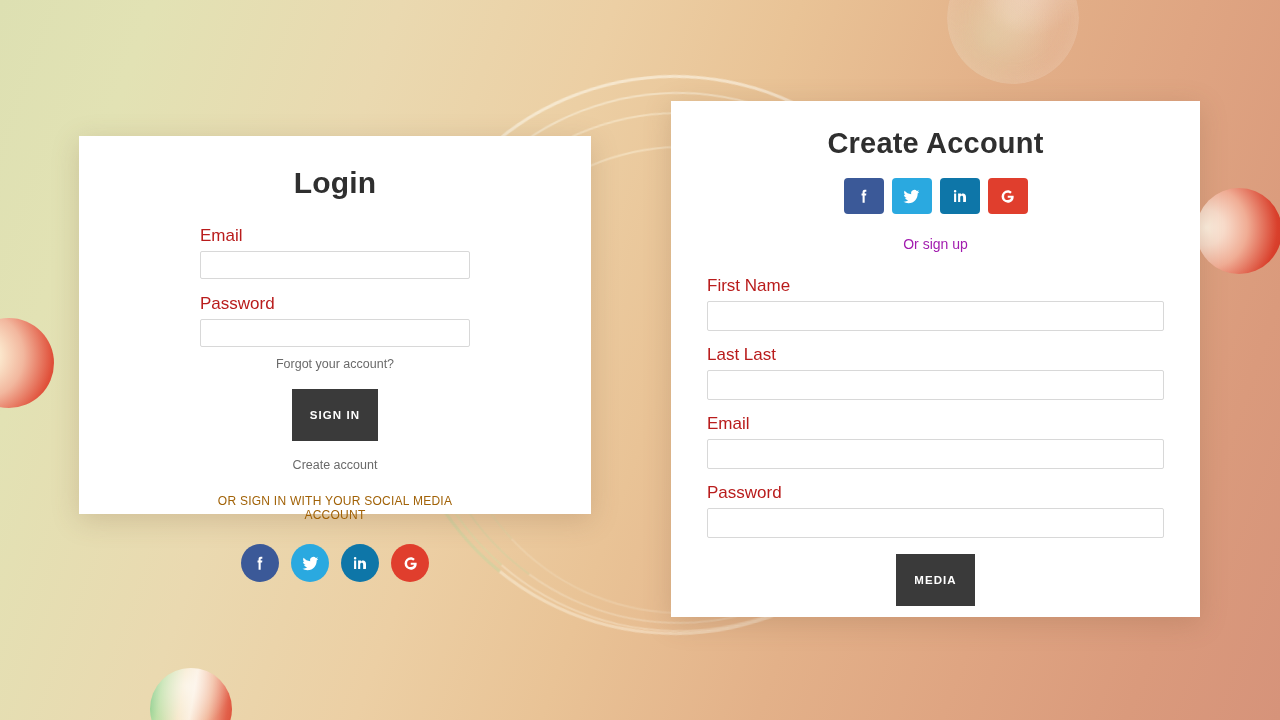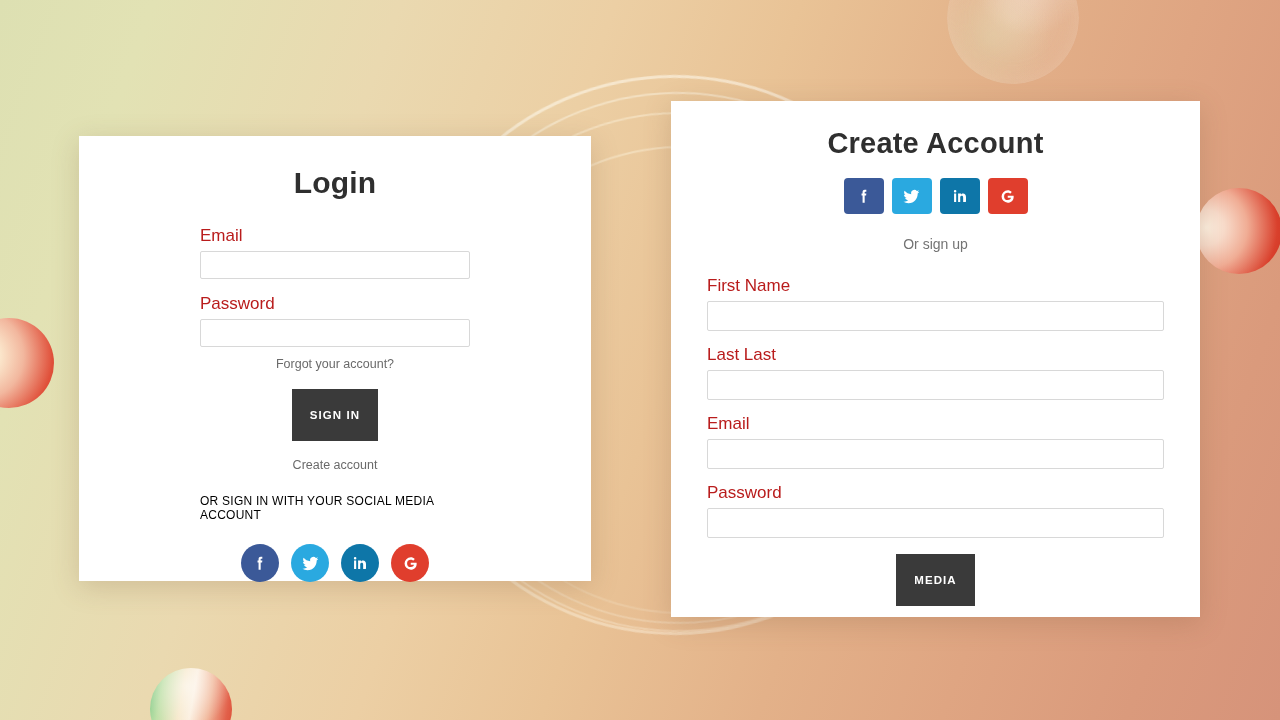--- a/index.html
+++ b/index.html
@@ -96,21 +96,21 @@
     filter:blur(.5px);
   }
 
   
   .card {
     position:absolute;
     background:#fff;
     box-shadow:0 6px 26px rgba(120,80,55,.22);
   }
 
-  .card-login   { left:79px;  top:136px; width:512px; height:445px; }
+  .card-login   { left:79px;  top:136px; width:512px; height:378px; }
   .card-signup  { left:671px; top:101px; width:529px; height:516px; }
 
   .card-title {
     text-align:center;
     color:#2f2f2f;
     font-weight:bold;
     letter-spacing:.2px;
   }
   .card-login  .card-title { font-size:30px; margin-top:30px; }
   .card-signup .card-title { font-size:29px; margin-top:26px; }
@@ -158,23 +158,23 @@
     font-size:11.5px;
     font-weight:bold;
     letter-spacing:1.1px;
     padding:20px 18px;
     cursor:pointer;
     font-family:"Liberation Sans", sans-serif;
   }
   .create-link { margin-top:17px; }
 
   .social-caption {
-    text-align:left;
+    text-align:center;
     font-size:12px;
-    color:#000000;
+    color:#a16207;
     letter-spacing:.25px;
     margin-top:22px;
   }
 
   .social-row { display:flex; justify-content:center; gap:12px; margin-top:22px; }
   .social-row-sq { gap:8px; margin-top:18px; }
 
   .social {
     display:flex; align-items:center; justify-content:center;
     border:none; cursor:pointer; padding:0;
@@ -185,21 +185,21 @@
 
   .c-facebook { background:#3b5998; }
   .c-twitter  { background:#2aa9e0; }
   .c-linkedin { background:#0e76a8; }
   .c-google   { background:#e03e2d; }
 
   .signup-body { padding:0 36px; margin-top:24px; }
   .or-signup {
     text-align:center;
     font-size:14px;
-    color:#737373;
+    color:#a21caf;
     margin-top:22px;
     margin-bottom:20px;
   }
   .signup-body .field { margin-bottom:14px; }
   .signup-body .text-input { height:30px; }
   .btn-create { margin-top:16px; }
 </style>
 </head>
 <body>
 

